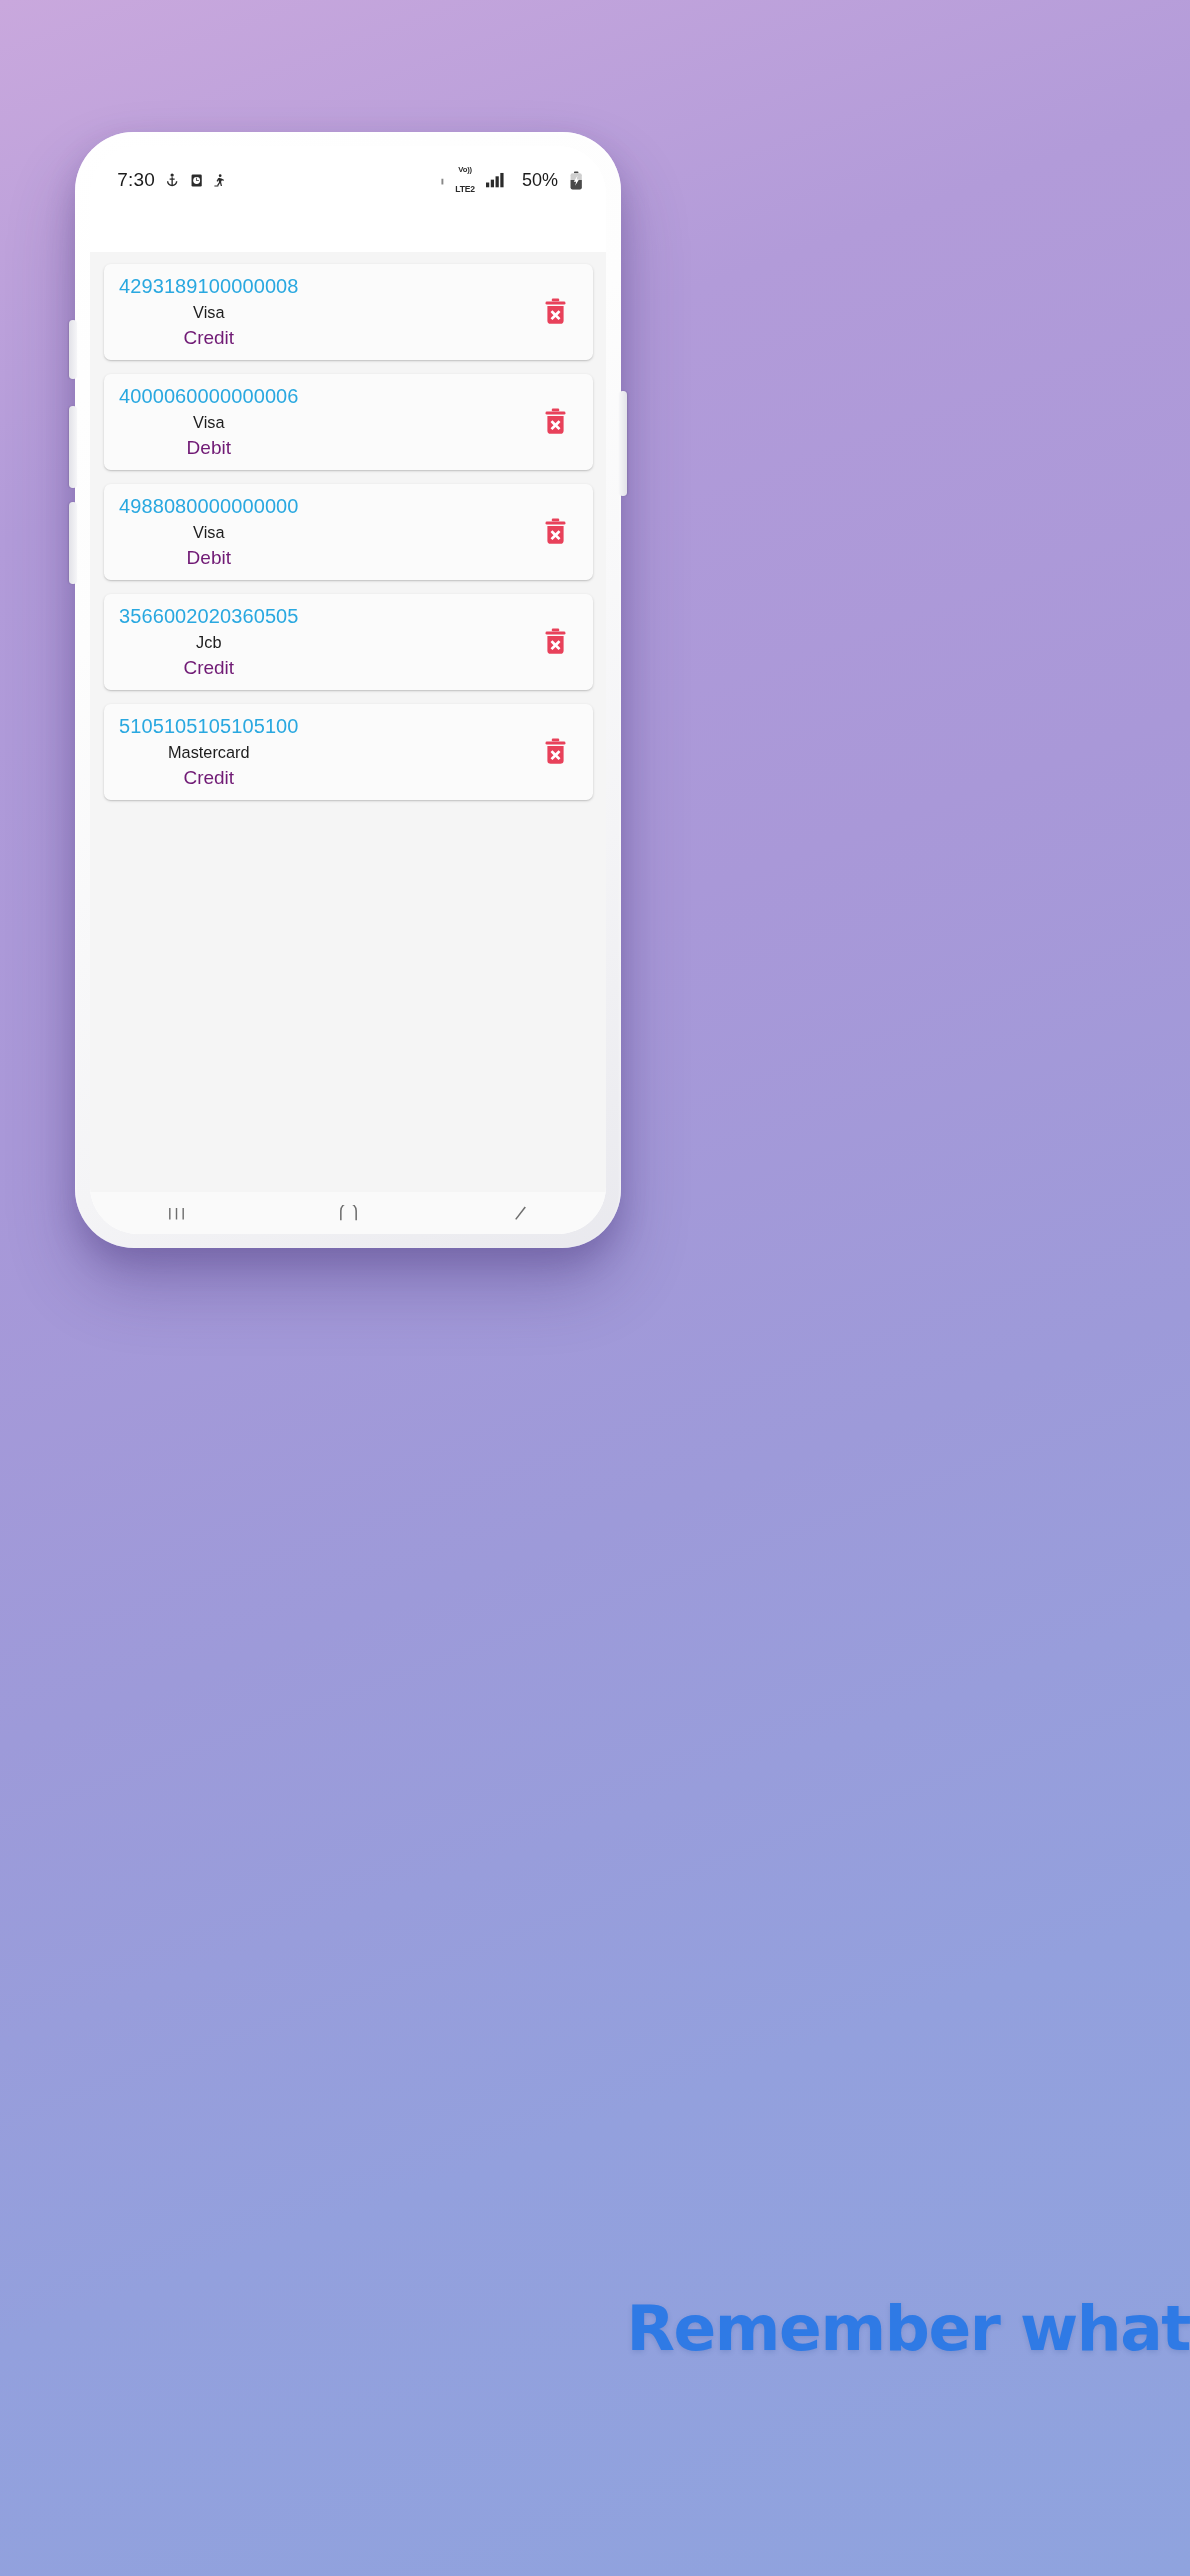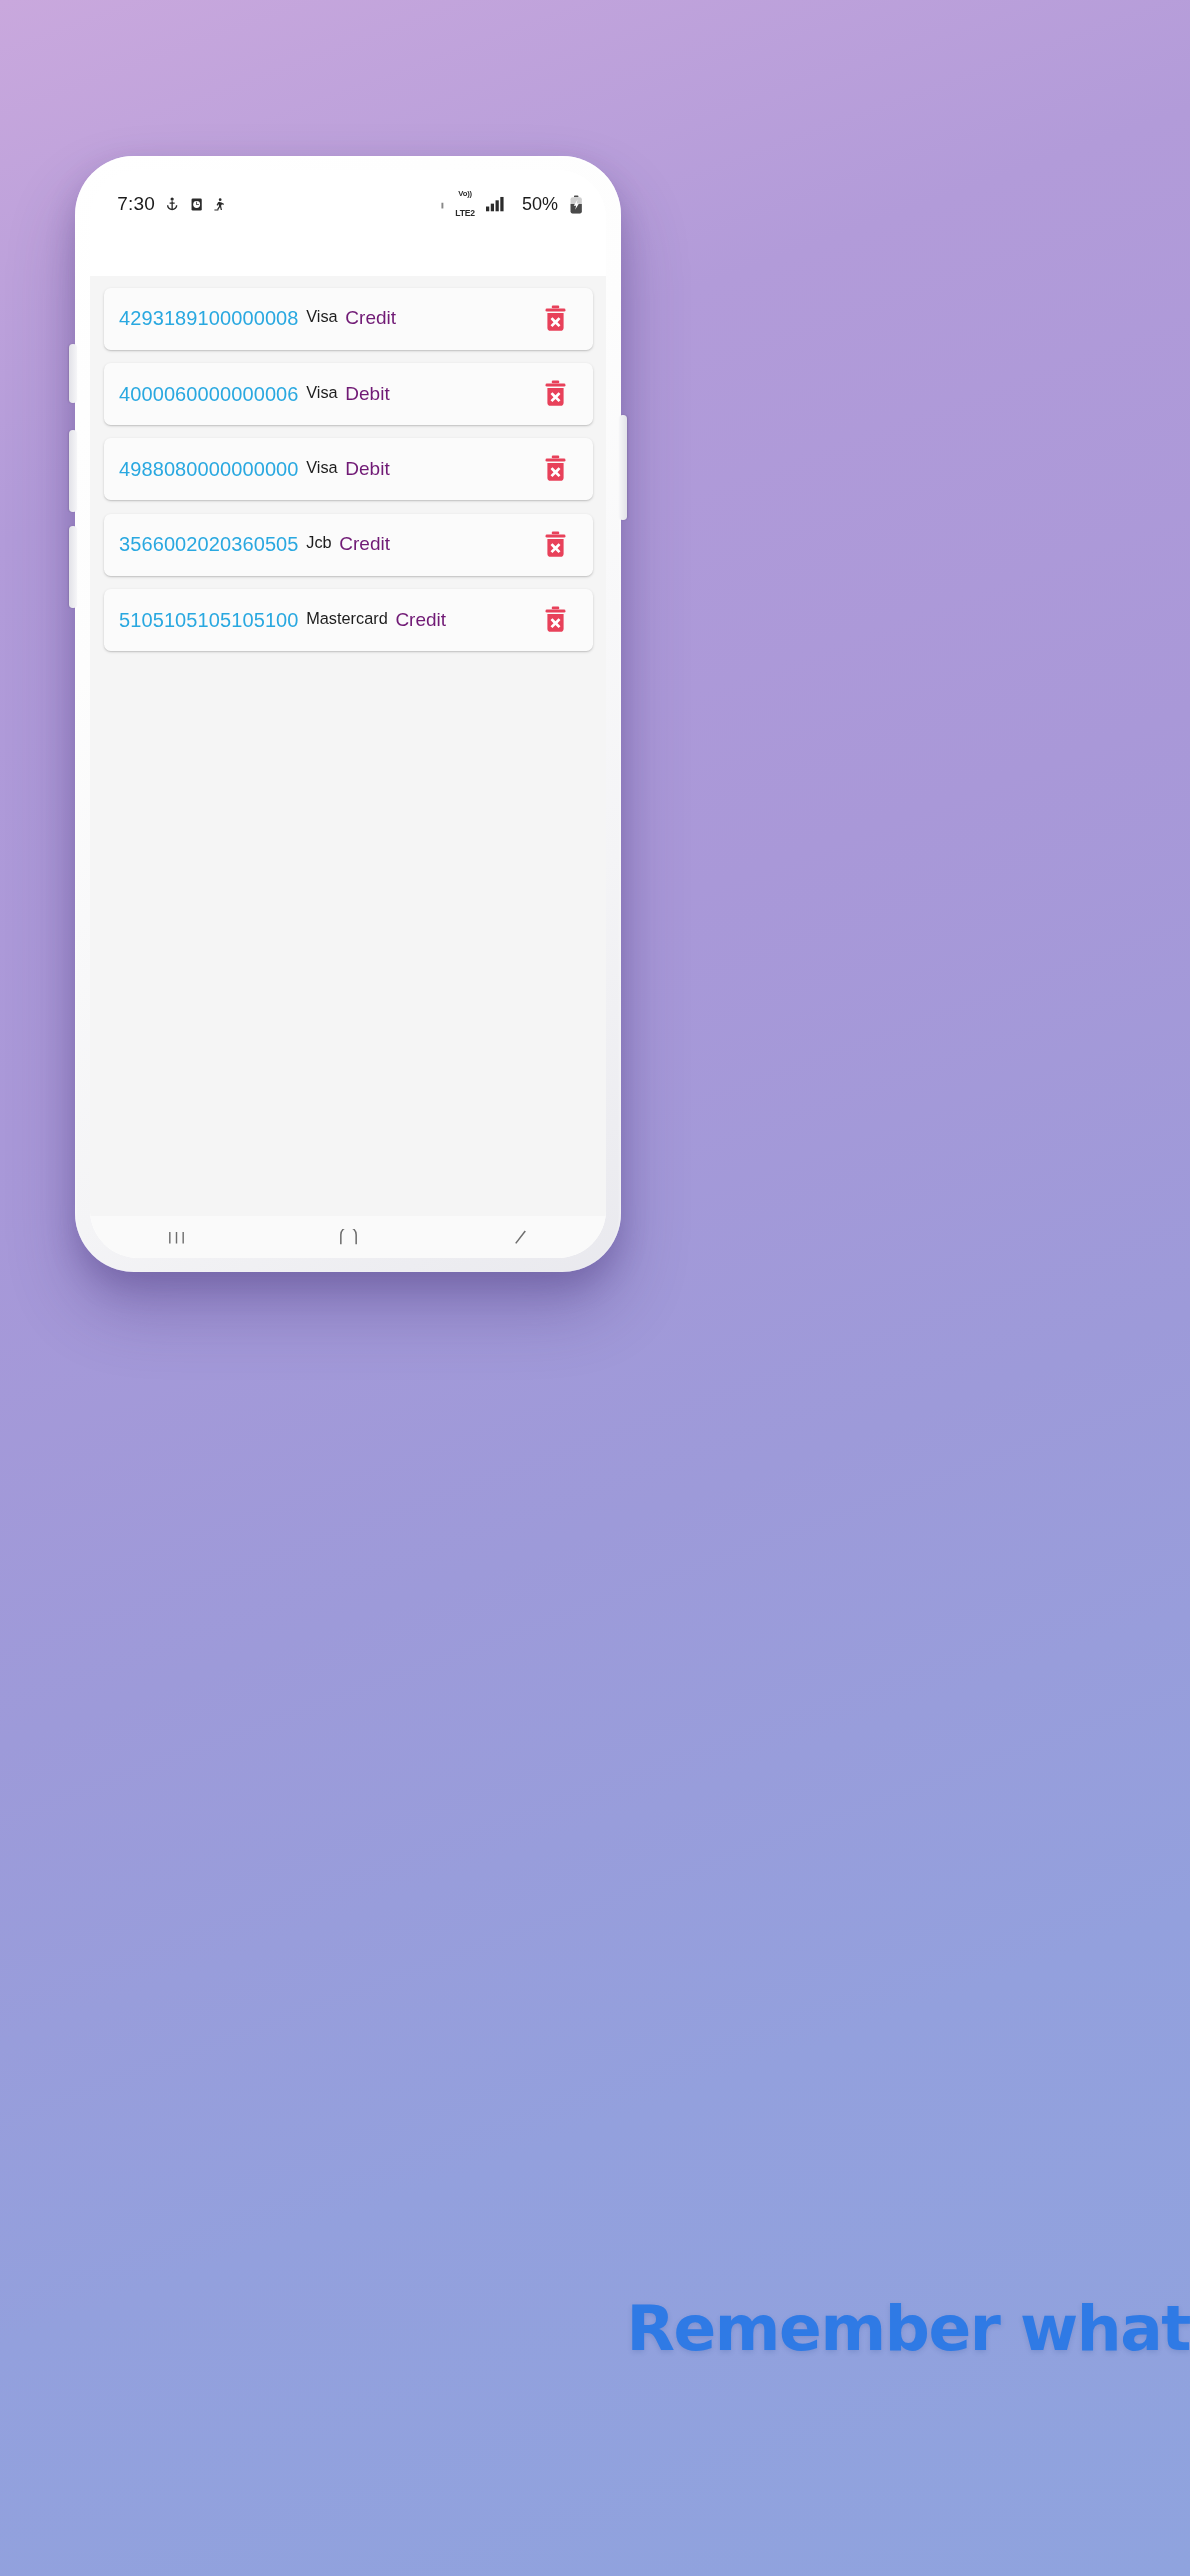--- a/index.html
+++ b/index.html
@@ -5,21 +5,21 @@
   * { margin:0; padding:0; box-sizing:border-box; }
   html, body { width:1190px; height:2576px; overflow:hidden; }
   body {
     font-family:"Liberation Sans", sans-serif;
     background:linear-gradient(160deg,#c9a8dd 0%,#b29bd9 18%,#a998d8 38%,#9d9ad9 58%,#93a0dd 78%,#8fa3de 100%);
     position:relative;
   }
 
   
   #phone-mockup{
-    position:absolute; left:75px; top:156px; width:546px; height:1116px;
+    position:absolute; left:75px; top:132px; width:546px; height:1116px;
     border-radius:59px;
     background:linear-gradient(145deg,#ffffff 0%,#fdfdfd 35%,#f4f4f6 72%,#e9e9ee 100%);
     box-shadow:
       0 38px 67px rgba(60,40,110,.30),
       0 13.4px 29px rgba(60,40,110,.22),
       0 1.9px 3.8px rgba(255,255,255,.9) inset;
   }
   
   .side-btn{ position:absolute; left:-5.7px; width:7.7px; border-radius:3.8px;
     background:linear-gradient(90deg,#e2e2e8,#f6f6f8); box-shadow:-1px 0 1.9px rgba(0,0,0,.12); }
@@ -63,21 +63,21 @@
   #history-list{
     position:absolute; left:0; top:106px; width:100%; bottom:42px;
     background:#f5f5f5; padding:11.5px 13.4px 0 13.4px; overflow:hidden;
   }
   .history-card{
     position:relative; background:#fbfbfb; border-radius:6.7px;
     box-shadow:0 1px 2.9px rgba(0,0,0,.16), 0 1px 1px rgba(0,0,0,.08);
     padding:12.5px 15.3px 13.4px 15.3px; margin-bottom:13.4px;
     display:flex; align-items:center; justify-content:space-between;
   }
-  .card-text{ display:flex; flex-direction:row; gap:7.7px;text-align:center; }
+  .card-text{ display:flex; flex-direction:column; gap:7.7px;text-align:center; }
   .card-number{ font-size:20px; color:#29a8e0; letter-spacing:0.1px; line-height:1; }
   .card-scheme{ font-size:16.3px; color:#1d1d1d; line-height:1; }
   .card-type{ font-size:19px; color:#701a75; line-height:1; }
   .delete-button{
     width:36px; height:36px; display:flex; align-items:center; justify-content:center;
     flex:0 0 auto; cursor:pointer; margin-right:3.8px;
   }
 
   
   #nav-bar{

